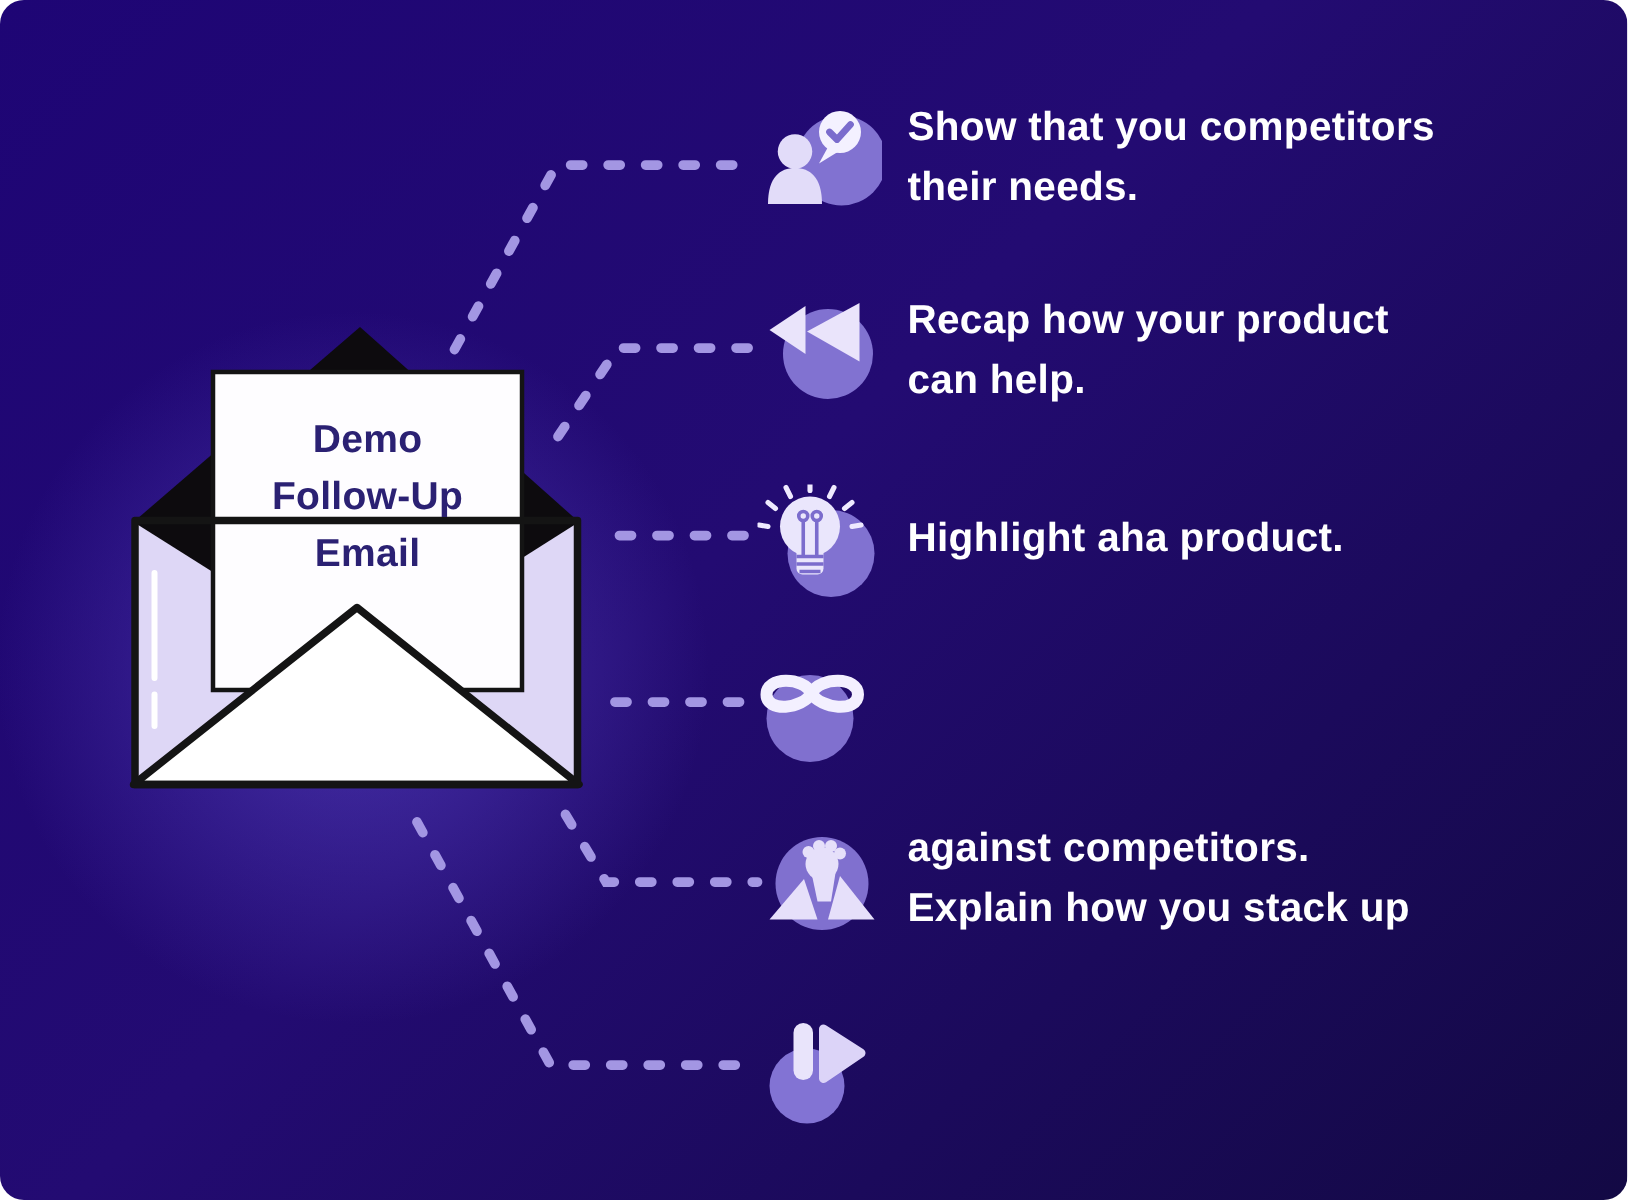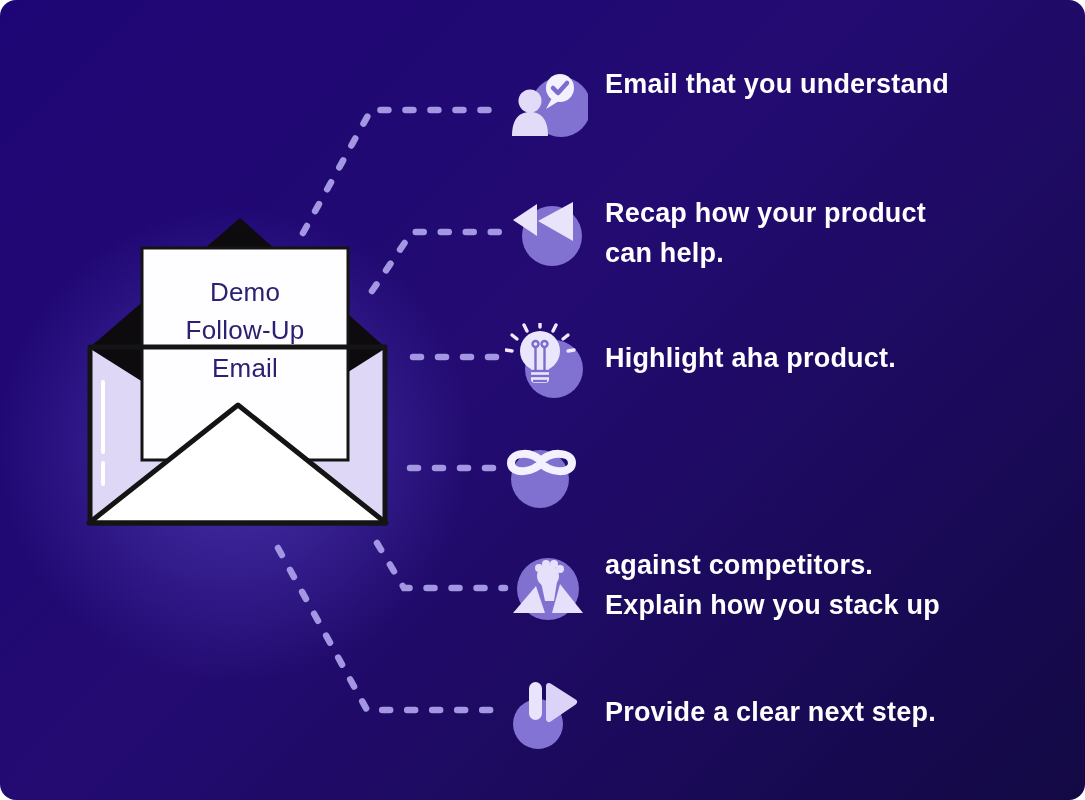--- a/index.html
+++ b/index.html
@@ -11,21 +11,21 @@
     font-family:"Liberation Sans", sans-serif;
     background:
       radial-gradient(circle 330px at 235px 445px, rgba(94,74,205,.62), rgba(94,74,205,0) 72%),
       linear-gradient(135deg,#1e0575 0%, #230b72 45%, #130944 100%);
   }
   .full-svg{position:absolute;left:0;top:0;}
   
   .letter-title{
     position:absolute;left:142px;top:273px;width:206px;
     text-align:center;color:#2b2173;
-    font-size:26px;line-height:38px;font-weight:400;letter-spacing:.2px;
+    font-size:26px;line-height:38px;font-weight:700;letter-spacing:.2px;
   }
   
   .item-text{
     position:absolute;left:605px;
     color:#ffffff;font-size:27px;line-height:40px;font-weight:700;letter-spacing:.2px;
     white-space:nowrap;
   }
   .t1{top:64px}.t2{top:193px}.t3{top:338px}.t4{top:450px}.t5{top:545px}.t6{top:692px}
   .item-icon{position:absolute;width:80px;height:80px;}
   .i1{left:508px;top:65px}.i2{left:505px;top:196px}.i3{left:505px;top:323px}
@@ -68,21 +68,22 @@
 
   <svg class="item-icon i1" viewBox="0 0 80 80">
     <circle cx="53" cy="42" r="30" fill="#8172d1"></circle>
     <circle cx="22" cy="36" r="11.5" fill="#e2dcf9"></circle>
     <path d="M4,71 C4,53 12,47 22,47 C32,47 40,53 40,71 Z" fill="#e2dcf9"></path>
     <circle cx="52" cy="23" r="14" fill="#f4f1ff"></circle>
     <path d="M44,33 L38,44 L51,36 Z" fill="#f4f1ff"></path>
     <polyline points="45,23 50,28 59,18" fill="none" stroke="#7b6ccd" stroke-width="4.5" stroke-linecap="round" stroke-linejoin="round"></polyline>
   </svg>
   <div class="item-text t1">
-    <div>Email that you understand</div>
+    <div>Show that you competitors</div>
+    <div>their needs.</div>
   </div>
 
   <svg class="item-icon i2" viewBox="0 0 80 80">
     <circle cx="47" cy="40" r="30" fill="#8172d1"></circle>
     <polygon points="8,24 32,8 32,40" fill="#eae4fb"></polygon>
     <polygon points="33,25 68,6 68,45" fill="#eae4fb"></polygon>
   </svg>
   <div class="item-text t2">
     <div>Recap how your product</div>
     <div>can help.</div>
@@ -136,17 +137,14 @@
   <div class="item-text t5">
     <div>against competitors.</div>
     <div>Explain how you stack up</div>
   </div>
 
   <svg class="item-icon i6" viewBox="0 0 80 80">
     <circle cx="36" cy="48" r="25" fill="#8273d4"></circle>
     <rect x="27" y="6" width="13" height="38" rx="6.5" fill="#e9e4fb"></rect>
     <path d="M47,10 L72,26 L47,43 Z" fill="#dcd4f8" stroke="#dcd4f8" stroke-width="6" stroke-linejoin="round"></path>
   </svg>
-  <div class="item-text t6">
-    <div>Provide a clear next step.</div>
-  </div>
 
 </div>
 
 </body></html>

